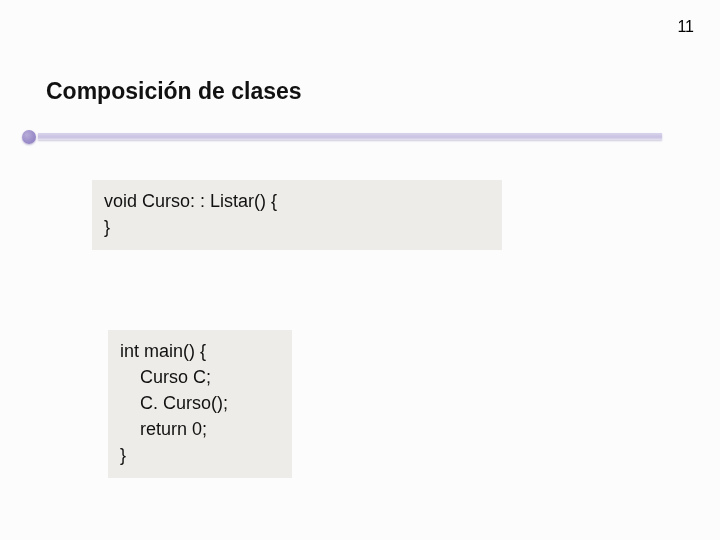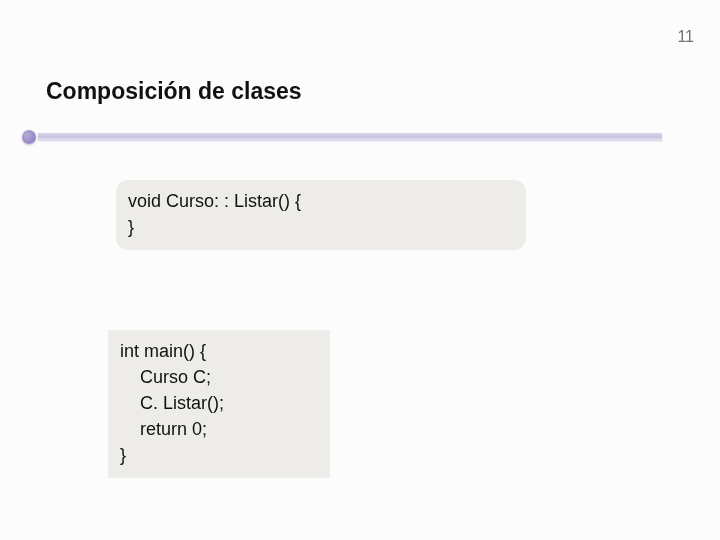--- a/index.html
+++ b/index.html
@@ -8,22 +8,21 @@
     position: relative;
     width: 720px;
     height: 540px;
     background: #fcfcfd;
   }
   .page-number {
     position: absolute;
     top: 18px;
     right: 26px;
     font-size: 16px;
-    color: #737373;
-    margin-top: 10px;
+    color: #000000;
   }
   .title {
     position: absolute;
     top: 78px;
     left: 46px;
     font-size: 23px;
     font-weight: bold;
     color: #111;
   }
   .divider {
@@ -53,28 +52,27 @@
     box-shadow: 0 1px 2px rgba(100,80,150,0.4);
   }
   .codebox {
     position: absolute;
     background: #edece8;
     padding: 8px 12px 10px 12px;
     color: #111;
   }
   .codebox.one {
     top: 180px;
-    left: 116px;
+    left: 92px;
     width: 410px;
-    border-radius: 12px;
   }
   .codebox.two {
     top: 330px;
     left: 108px;
-    width: 222px;
+    width: 184px;
   }
   .code-line {
     font-family: Verdana, Arial, sans-serif;
     font-size: 18px;
     line-height: 26px;
     white-space: pre;
   }
 </style>
 </head>
 <body>
@@ -91,18 +89,18 @@
   </div>
 
   <div class="codebox one">
     <div class="code-line">void Curso: : Listar() {</div>
     <div class="code-line">}</div>
   </div>
 
   <div class="codebox two">
     <div class="code-line">int main() {</div>
     <div class="code-line">    Curso C;</div>
-    <div class="code-line">    C. Listar();</div>
+    <div class="code-line">    C. Curso();</div>
     <div class="code-line">    return 0;</div>
     <div class="code-line">}</div>
   </div>
 
 </div>
 
 </body></html>

